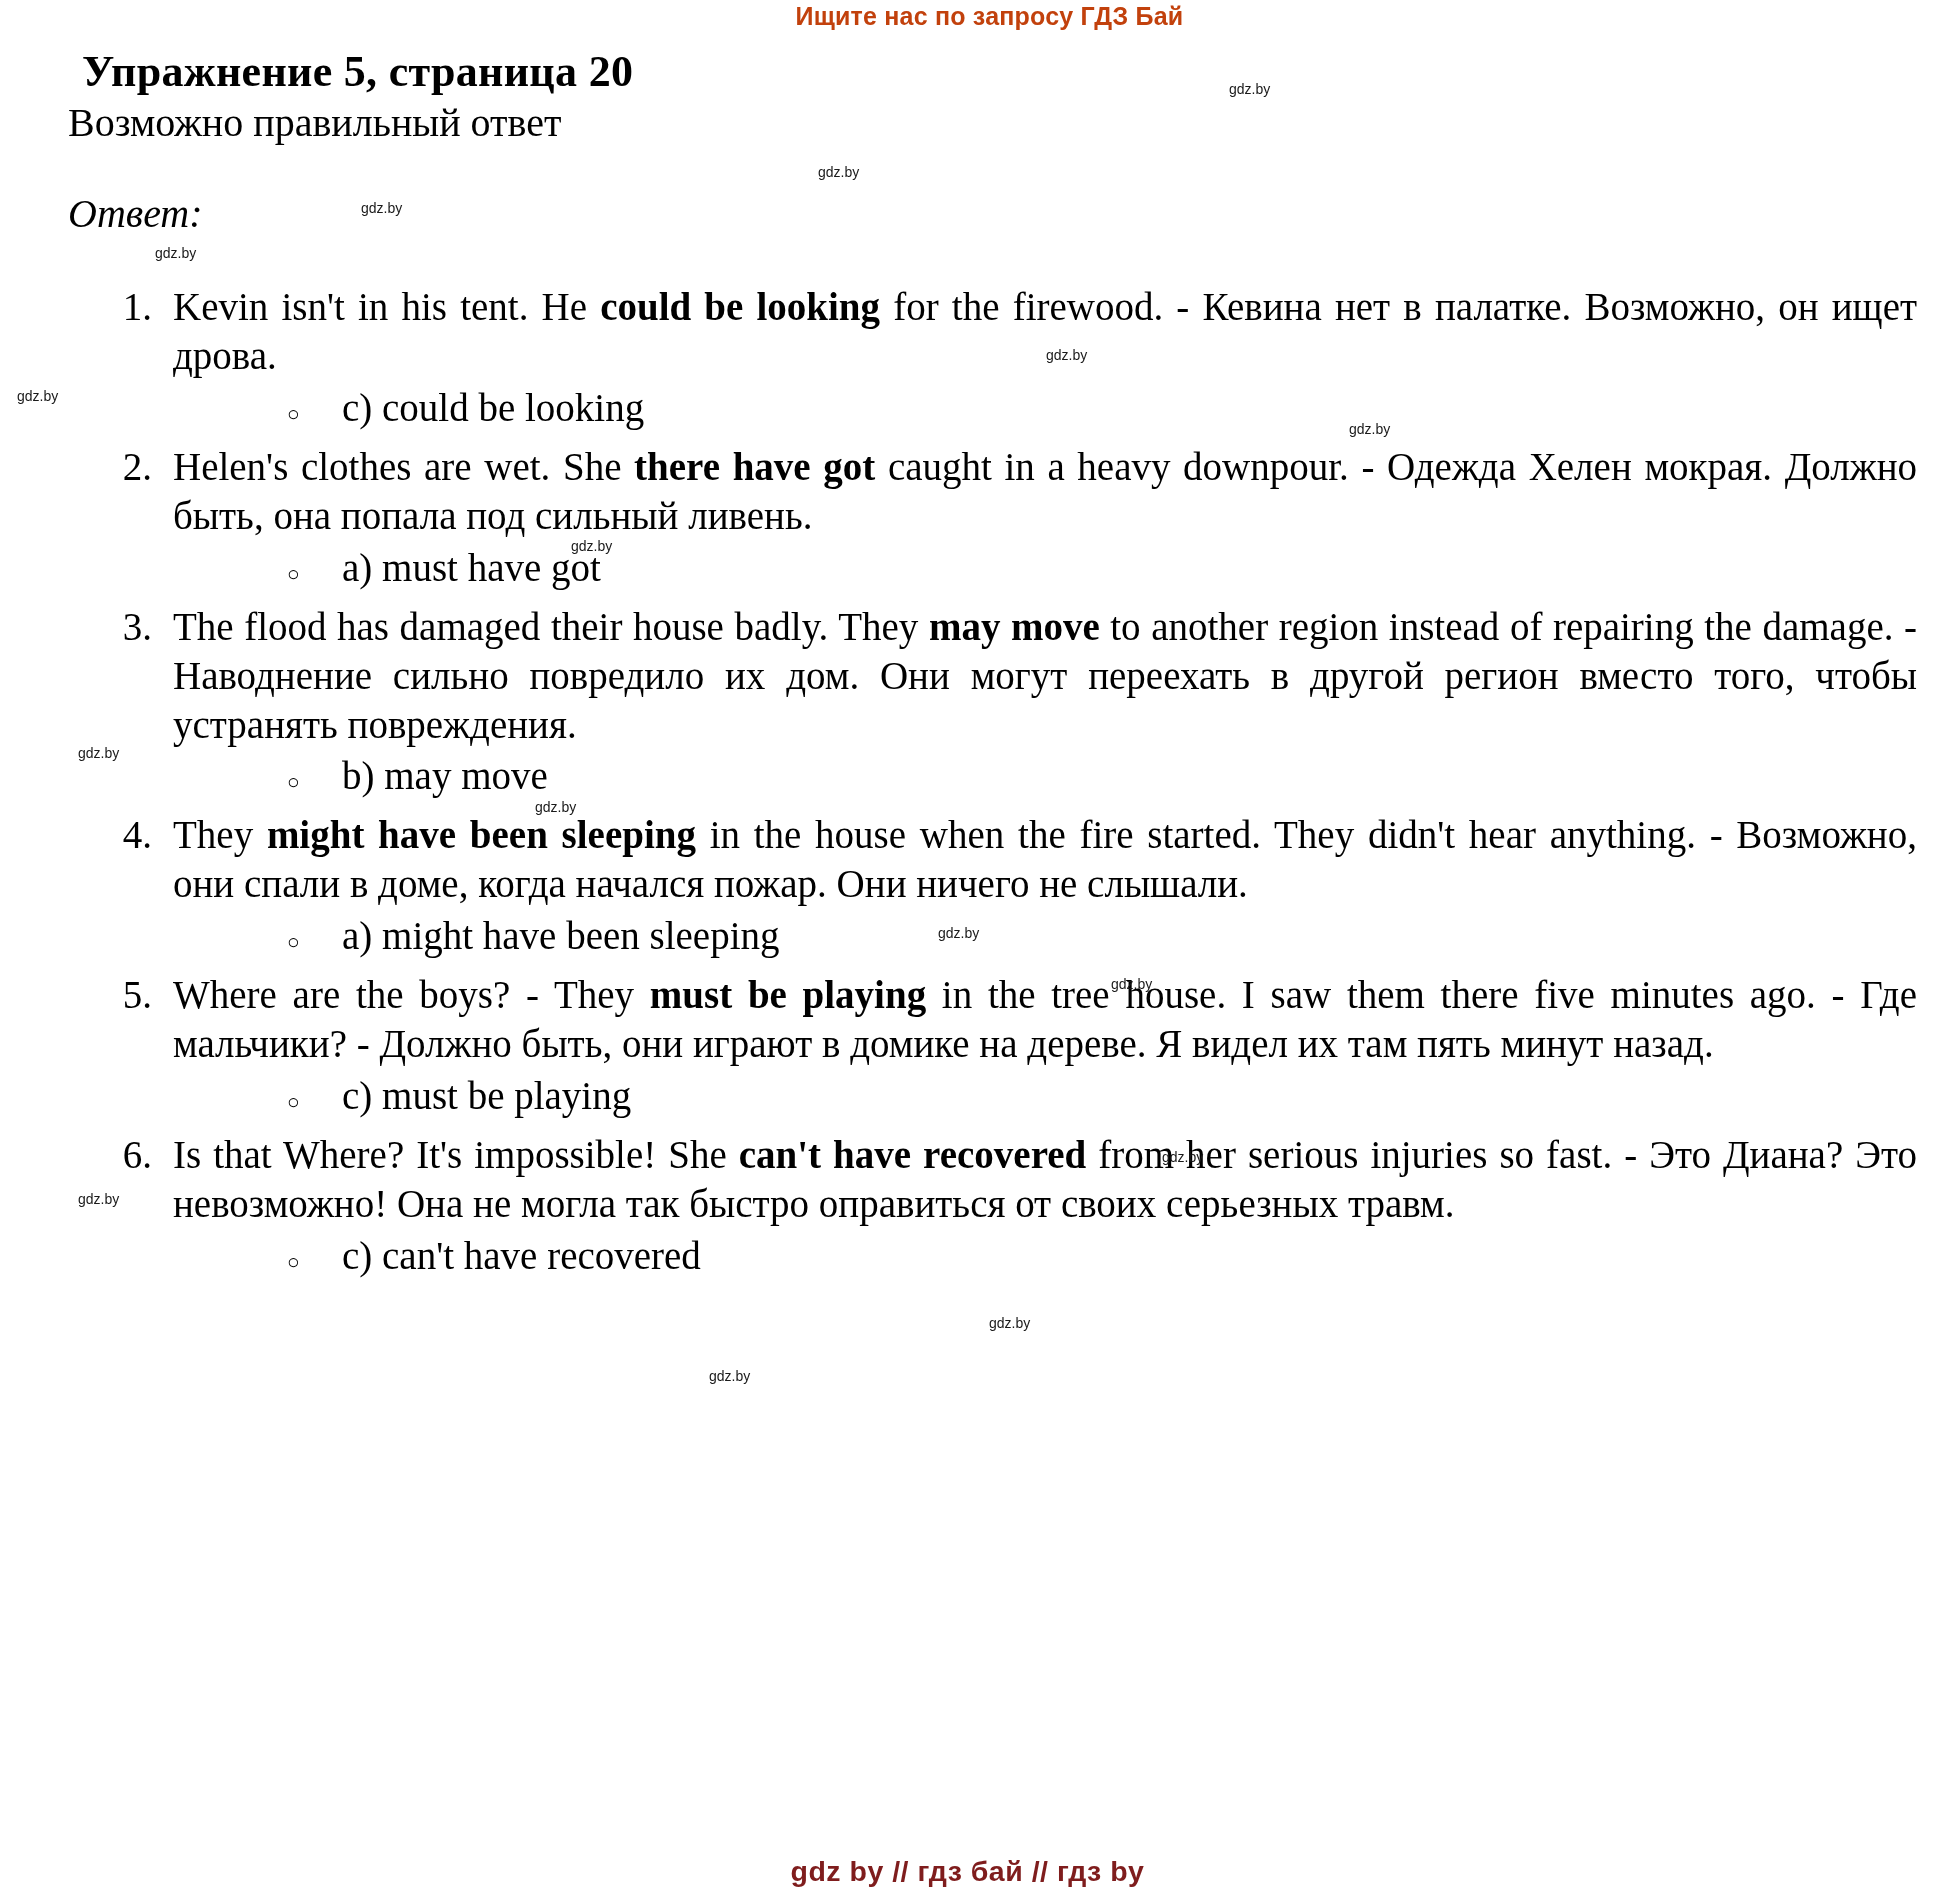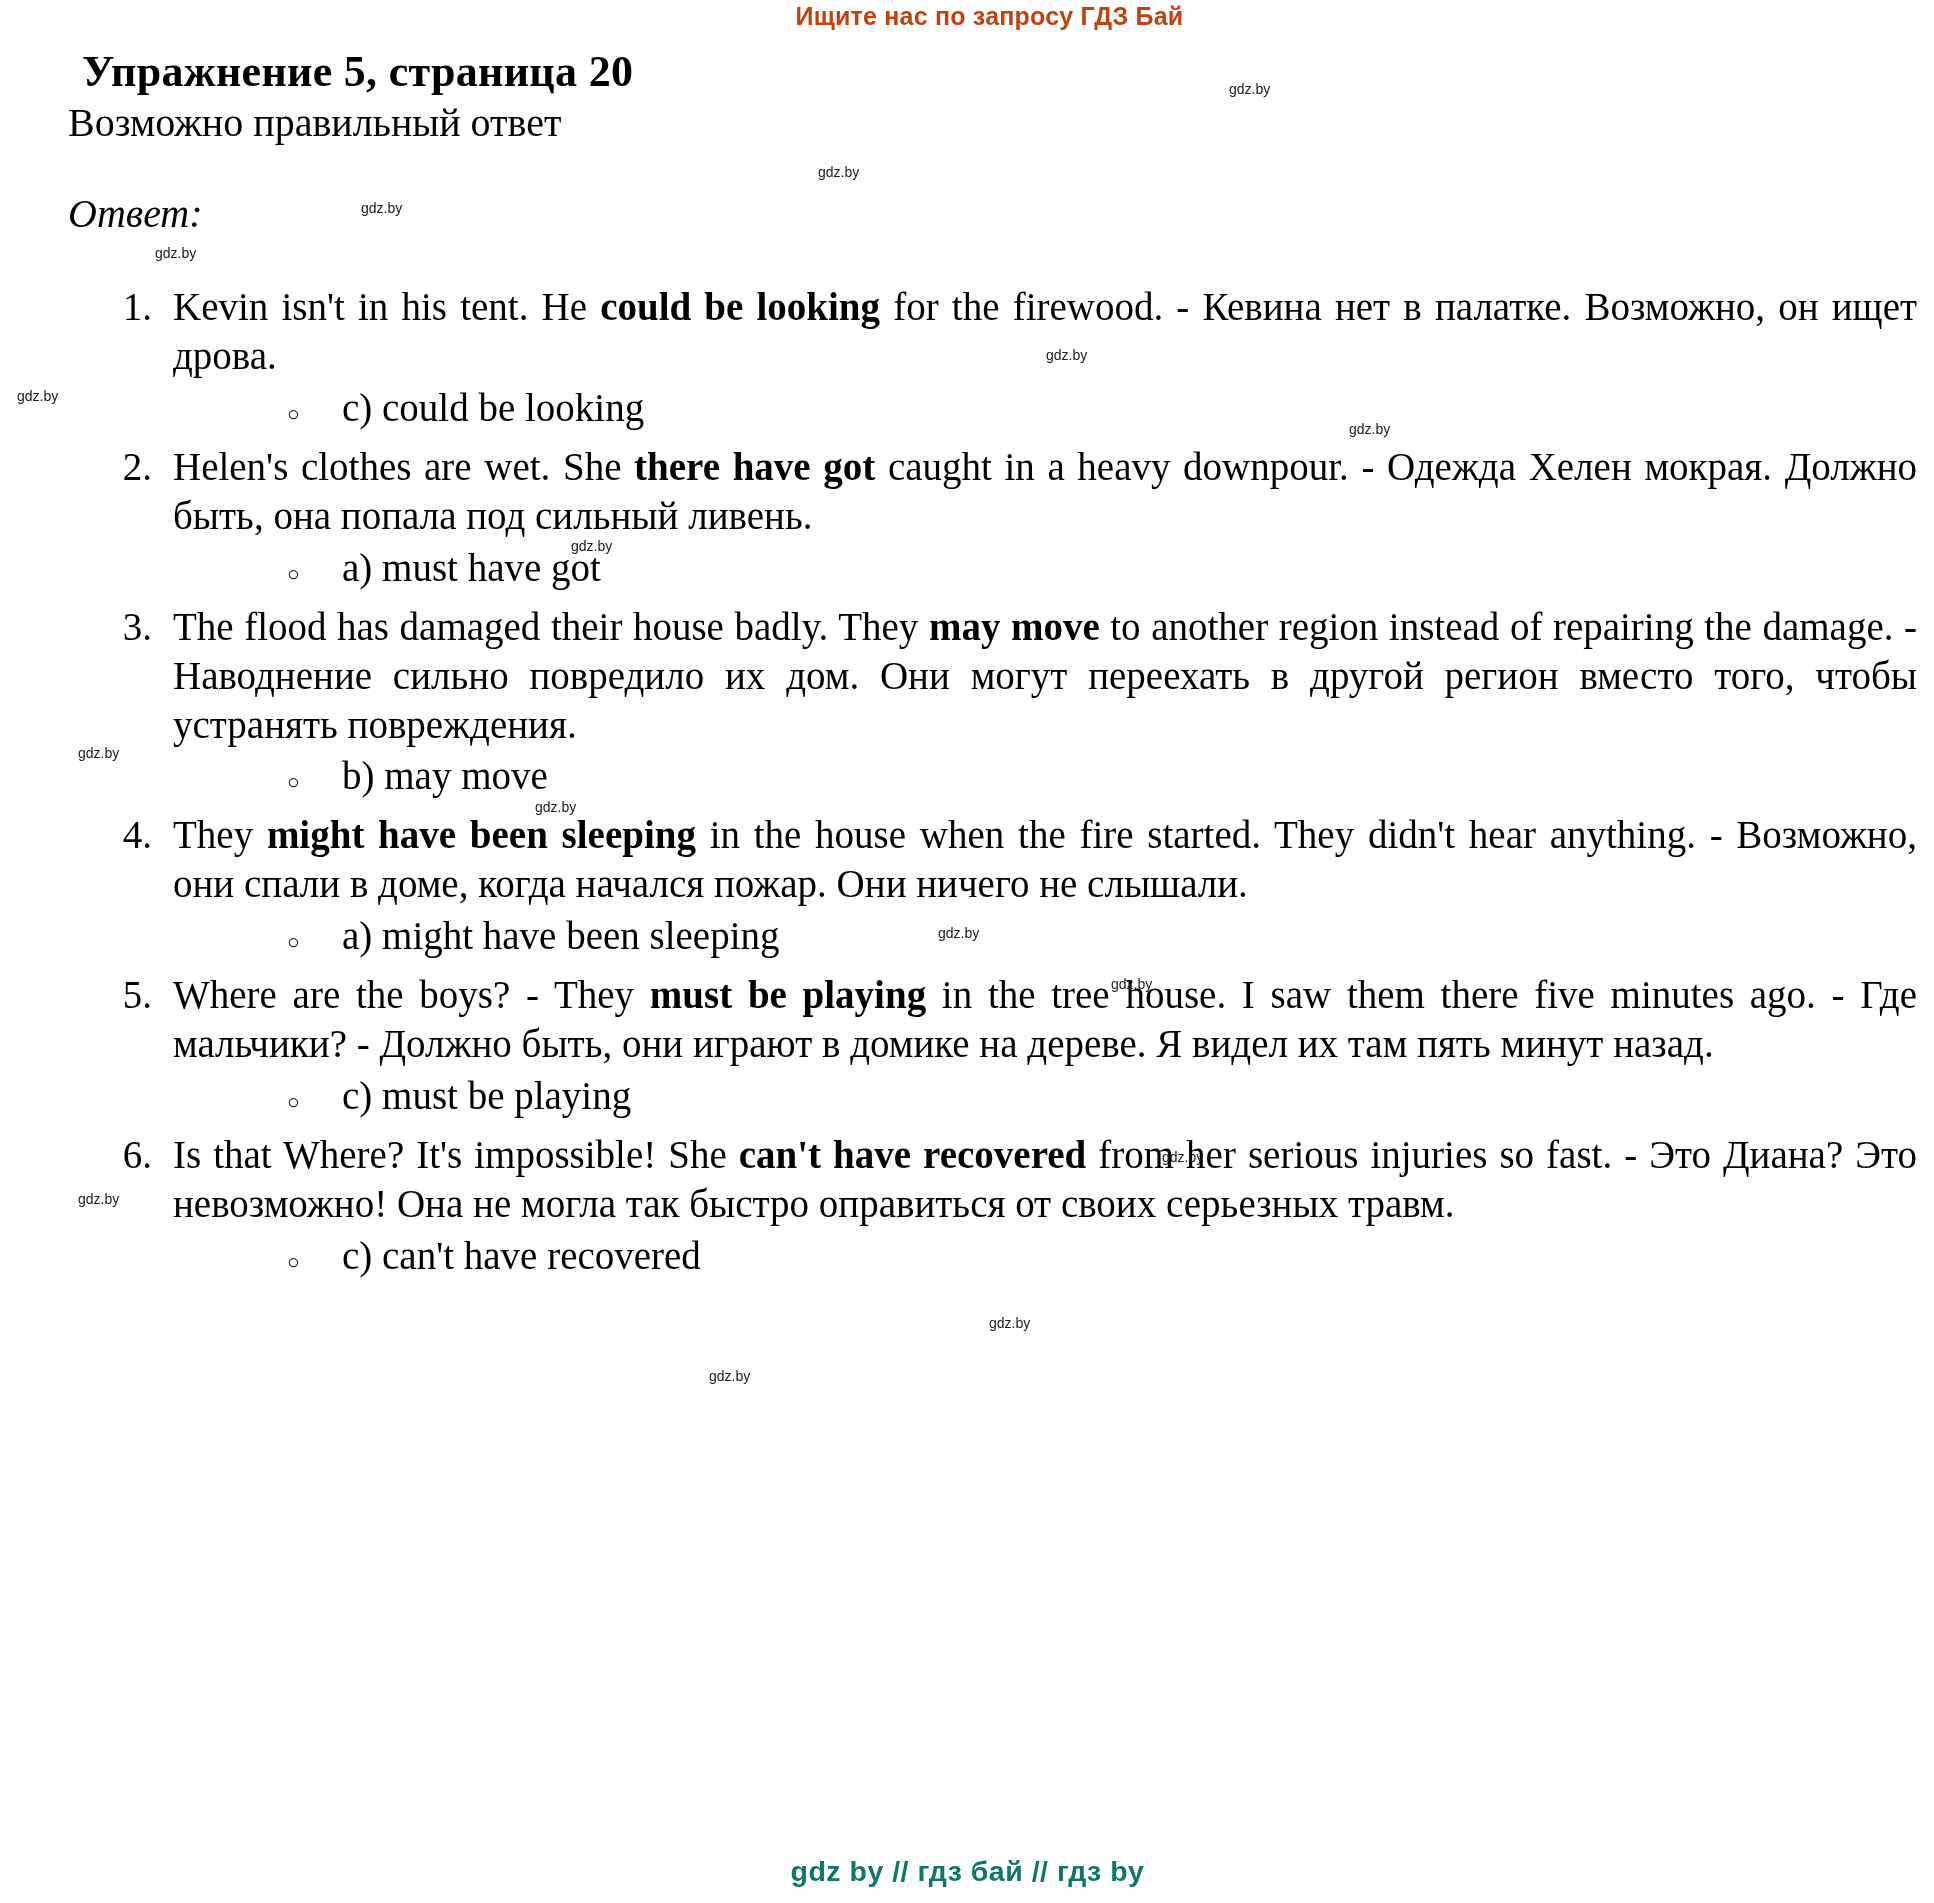--- a/index.html
+++ b/index.html
@@ -243,14 +243,14 @@
     <div class="wm" style="left: 78px; top: 745px;">gdz.by</div>
     <div class="wm" style="left: 535px; top: 799px;">gdz.by</div>
     <div class="wm" style="left: 938px; top: 925px;">gdz.by</div>
     <div class="wm" style="left: 1111px; top: 976px;">gdz.by</div>
     <div class="wm" style="left: 1162px; top: 1149px;">gdz.by</div>
     <div class="wm" style="left: 78px; top: 1191px;">gdz.by</div>
     <div class="wm" style="left: 989px; top: 1315px;">gdz.by</div>
     <div class="wm" style="left: 709px; top: 1368px;">gdz.by</div>
   </div>
 
-<div class="footer" style="color: #0f766e; text-align: center;">gdz by  //  гдз бай  //  гдз by</div>
+<div class="footer" style="color: #7f1d1d; text-align: center;">gdz by  //  гдз бай  //  гдз by</div>
 
 
 </body></html>

